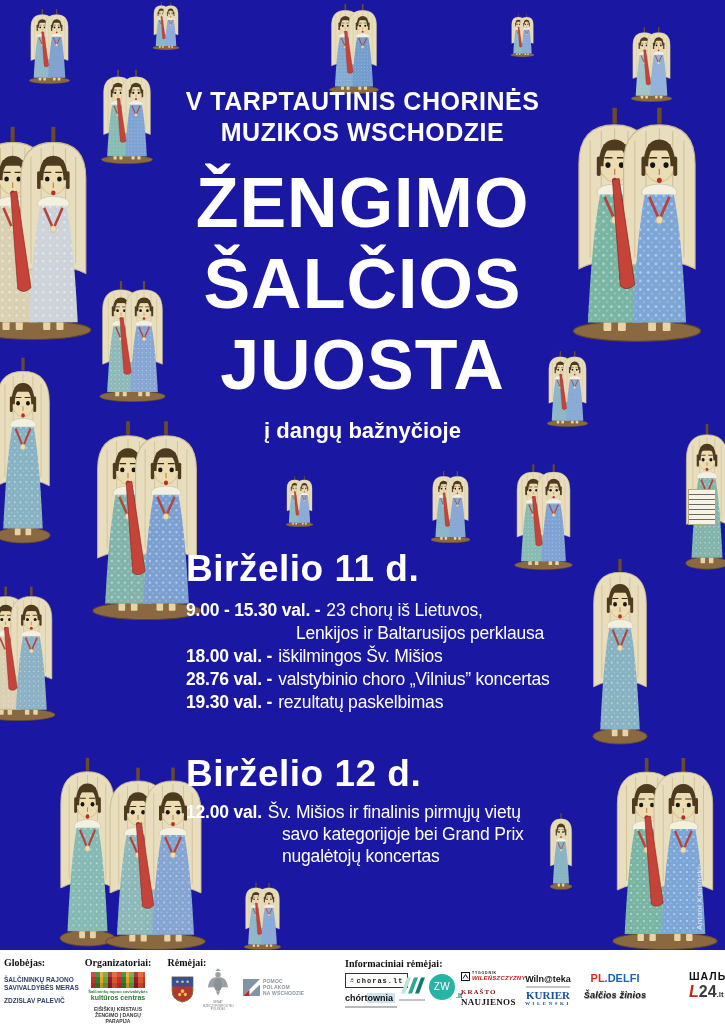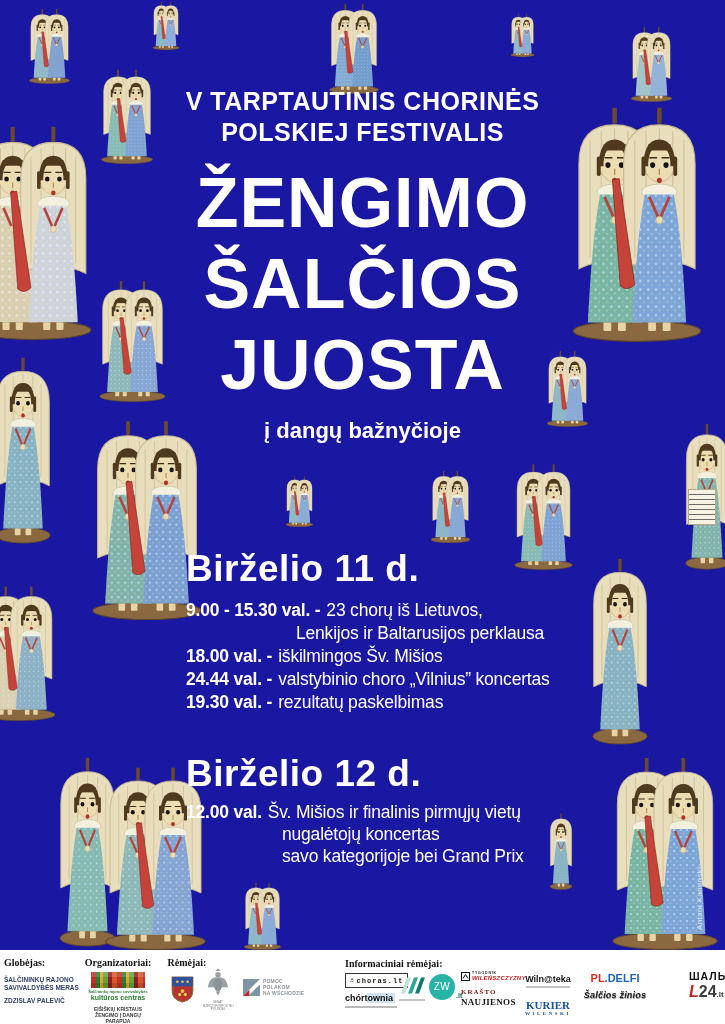--- a/index.html
+++ b/index.html
@@ -70,21 +70,21 @@
   .tyg-top{display:flex;align-items:center;gap:2px;}
   .tyg-top svg{width:9px;height:9px;flex:0 0 auto;}
   .tyg-s{font-size:3.5px;letter-spacing:.8px;color:#222;font-weight:700;}
   .tyg-m{font-size:6px;font-weight:800;font-style:italic;color:#c8201e;letter-spacing:.2px;}
   .krasto{margin-top:4px;font-family:"Liberation Serif",serif;line-height:8px;}
   .k1{font-size:7px;font-weight:700;color:#7a1616;letter-spacing:1px;}
   .k2{font-size:9px;font-weight:700;color:#161616;letter-spacing:.3px;}
   .wilno{position:absolute;left:524px;top:24px;width:48px;text-align:center;}
   .wt{font-size:9px;font-weight:800;color:#141414;}
   .tagbar2{width:44px;height:1.5px;background:#c4c4c4;margin:2px auto;}
-  .kurier{font-family:"Liberation Serif",serif;font-size:11px;font-weight:700;color:#18519c;margin-top:12px;line-height:11px;}
+  .kurier{font-family:"Liberation Serif",serif;font-size:11px;font-weight:700;color:#18519c;margin-top:2px;line-height:11px;}
   .kurier2{font-family:"Liberation Serif",serif;font-size:5px;font-weight:700;color:#18519c;letter-spacing:2.5px;}
   .delfi-col{position:absolute;left:583px;top:22px;width:64px;text-align:center;}
   .delfi{font-size:11px;font-weight:800;}
   .d-pl{color:#d42b1e;}
   .d-rest{color:#1b63b5;}
   .salcios{margin-top:6px;font-size:9px;font-weight:800;font-style:italic;color:#1d1d1d;
            letter-spacing:.2px;text-shadow:.5px .5px 0 #999;}
   .l24-col{position:absolute;left:689px;top:20px;width:58px;text-align:left;}
   .shal{font-size:10.5px;font-weight:800;color:#101010;letter-spacing:1px;}
   .l24{margin-top:2px;font-weight:800;line-height:16px;}
@@ -206,21 +206,21 @@
         <use href="#sym-pair"></use>
       </svg>
       <svg class="angel" viewBox="0 0 90 200" preserveAspectRatio="none" style="left: 546px; top: 810px; width: 30px; height: 80px; --r1: #86b2c4; --r2: #86b2c4;">
         <use href="#sym-single"></use>
       </svg>
     </div>
   <div class="music-sheet"></div>
 
   <div class="header">
     <div>V TARPTAUTINIS CHORINĖS</div>
-    <div>POLSKIEJ FESTIVALIS</div>
+    <div>MUZIKOS WSCHODZIE</div>
   </div>
 
   <div class="title">
     <div>ŽENGIMO</div>
     <div>ŠALČIOS</div>
     <div>JUOSTA</div>
   </div>
 
   <div class="subtitle">
     <div>į dangų bažnyčioje</div>
@@ -231,37 +231,37 @@
     <div>
       <span class="stime">9.00 - 15.30 val. -</span><span>23 chorų iš Lietuvos,</span>
     </div>
     <div class="indent1">
       <span>Lenkijos ir Baltarusijos perklausa</span>
     </div>
     <div>
       <span class="stime">18.00 val. -</span><span>iškilmingos Šv. Mišios</span>
     </div>
     <div>
-      <span class="stime">24.44 val. -</span><span>valstybinio choro „Vilnius” koncertas</span>
+      <span class="stime">28.76 val. -</span><span>valstybinio choro „Vilnius” koncertas</span>
     </div>
     <div>
       <span class="stime">19.30 val. -</span><span>rezultatų paskelbimas</span>
     </div>
   </div>
 
   <div class="day" id="day2-h">Birželio 12 d.</div>
   <div class="sched" id="sched2">
     <div>
       <span class="stime">12.00 val.</span><span>Šv. Mišios ir finalinis pirmųjų vietų</span>
     </div>
     <div class="indent2">
+      <span>savo kategorijoje bei Grand Prix</span>
+    </div>
+    <div class="indent2">
       <span>nugalėtojų koncertas</span>
-    </div>
-    <div class="indent2">
-      <span>savo kategorijoje bei Grand Prix</span>
     </div>
   </div>
 
   <div class="credit">Antoni Kamiński</div>
 
   <div class="footer">
 
     <div class="patron">
       <div class="fhead">Globėjas:</div>
       <div class="ptext">

